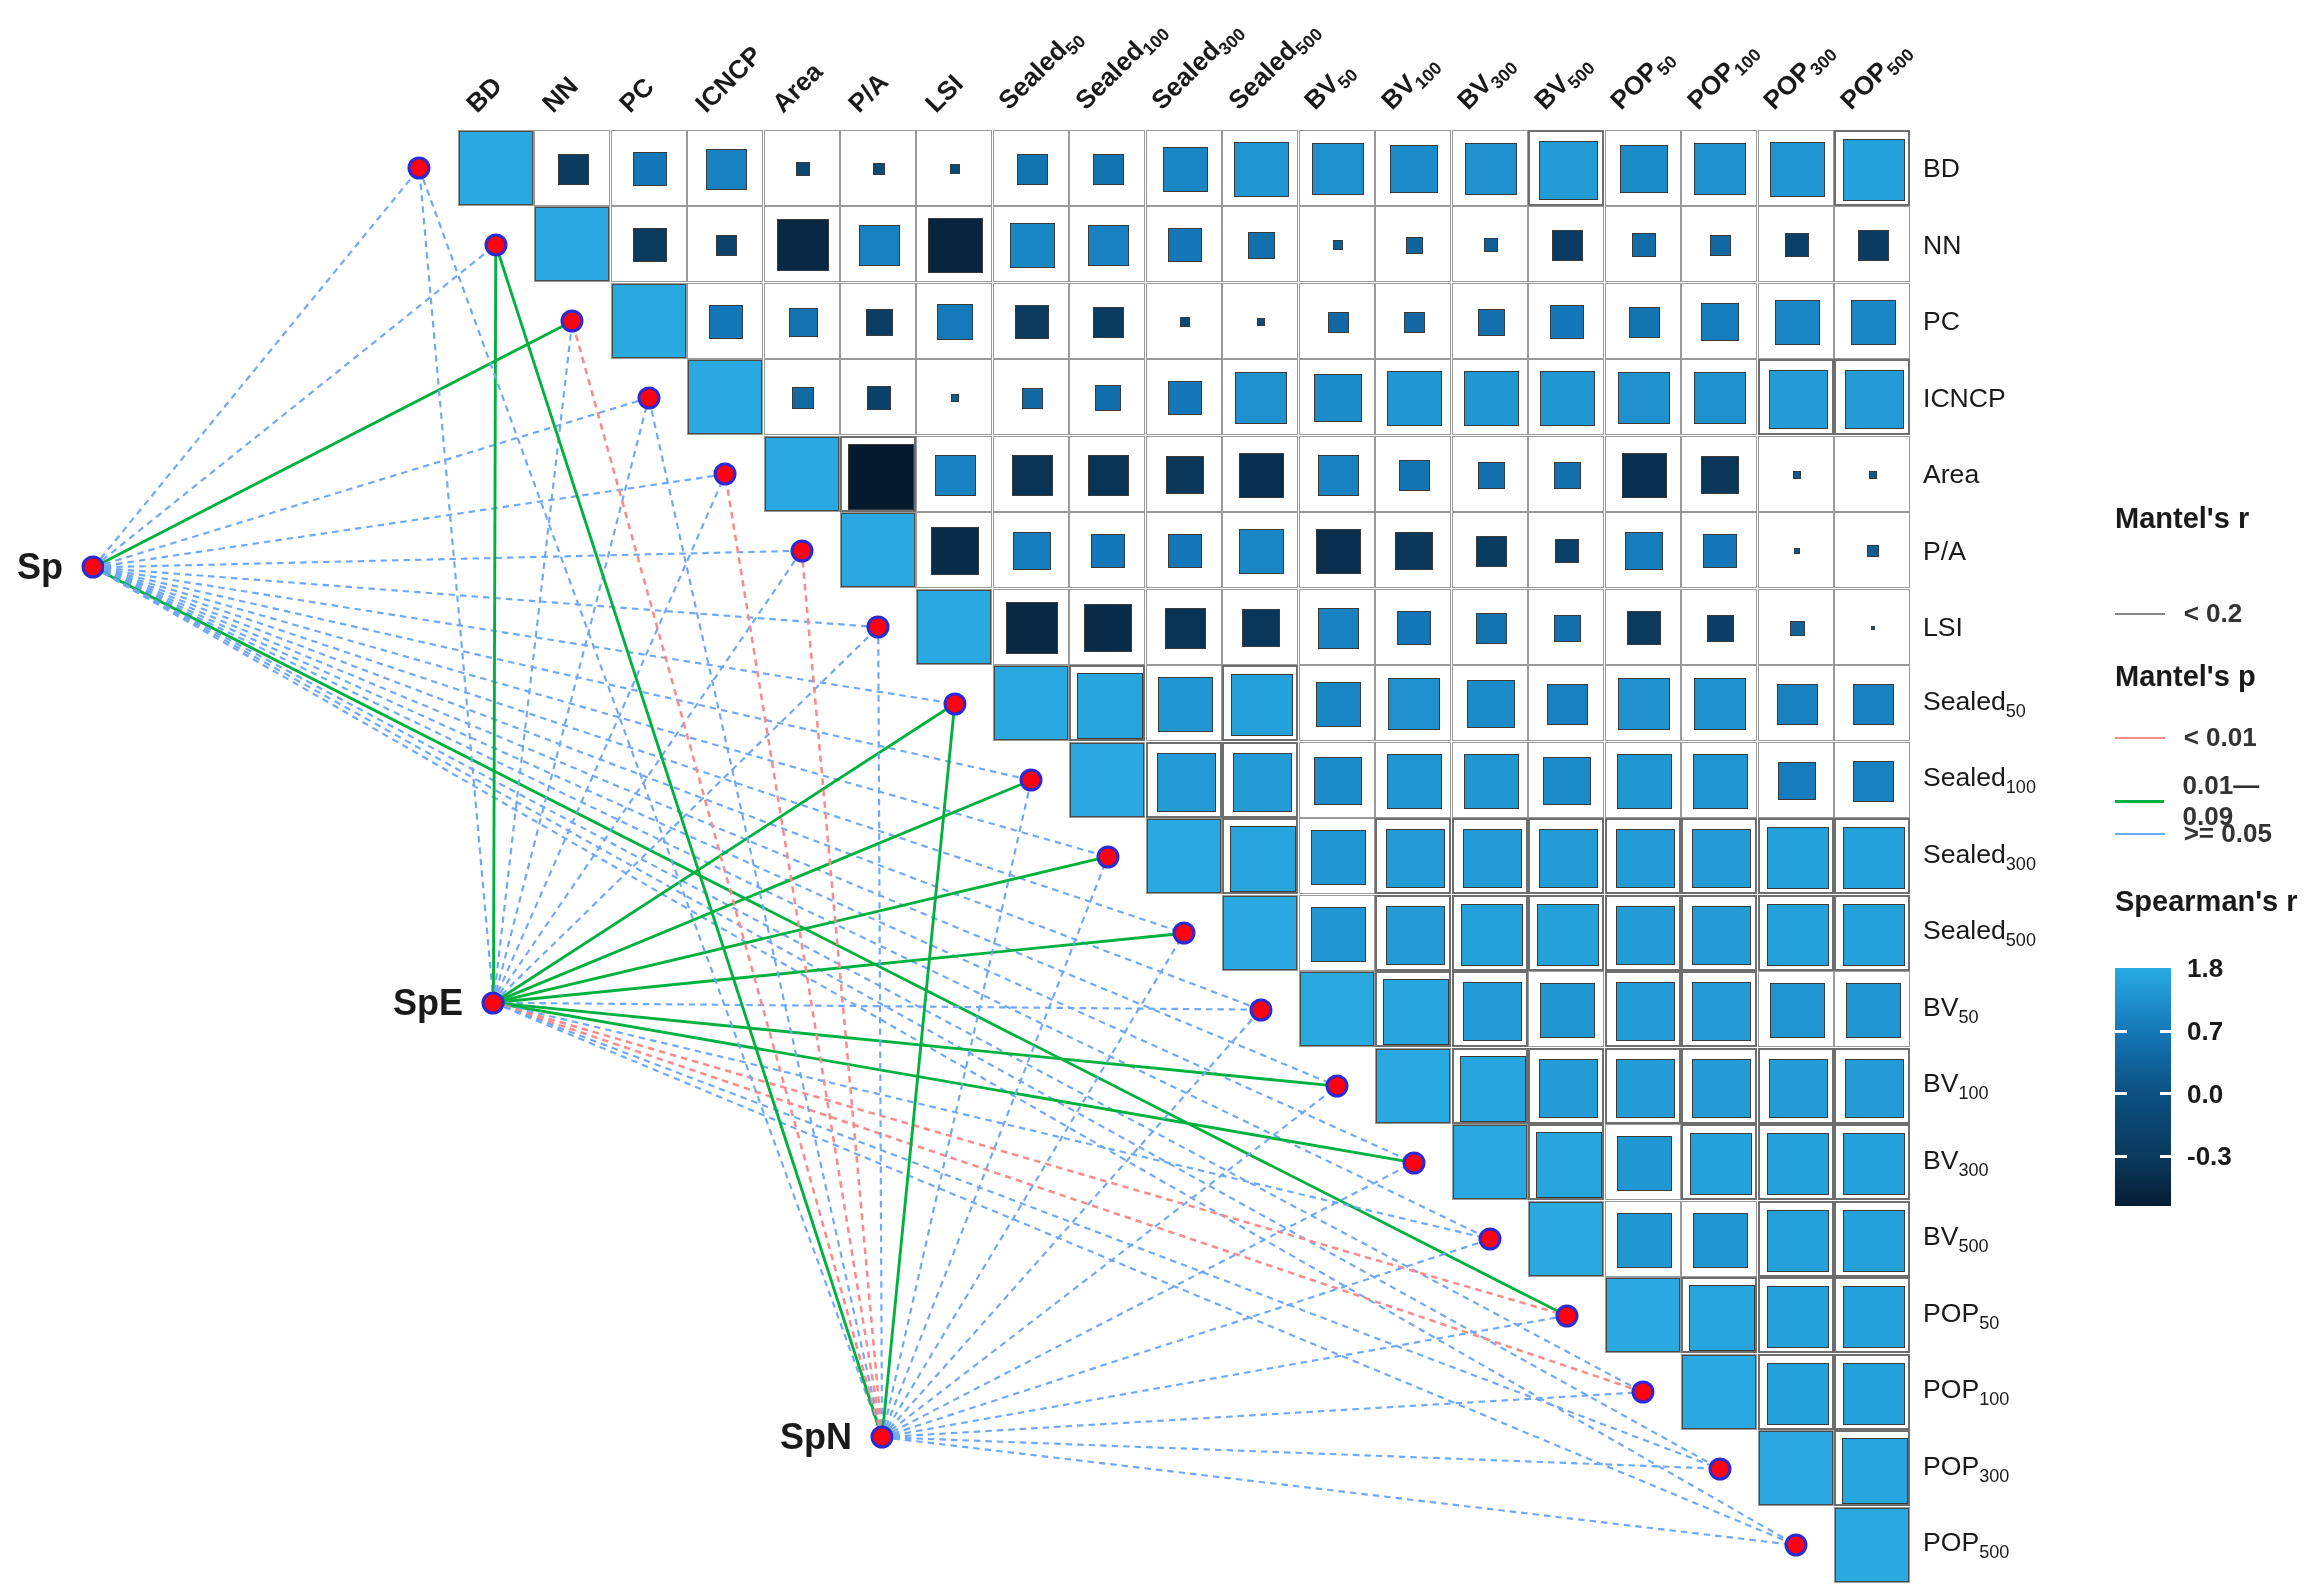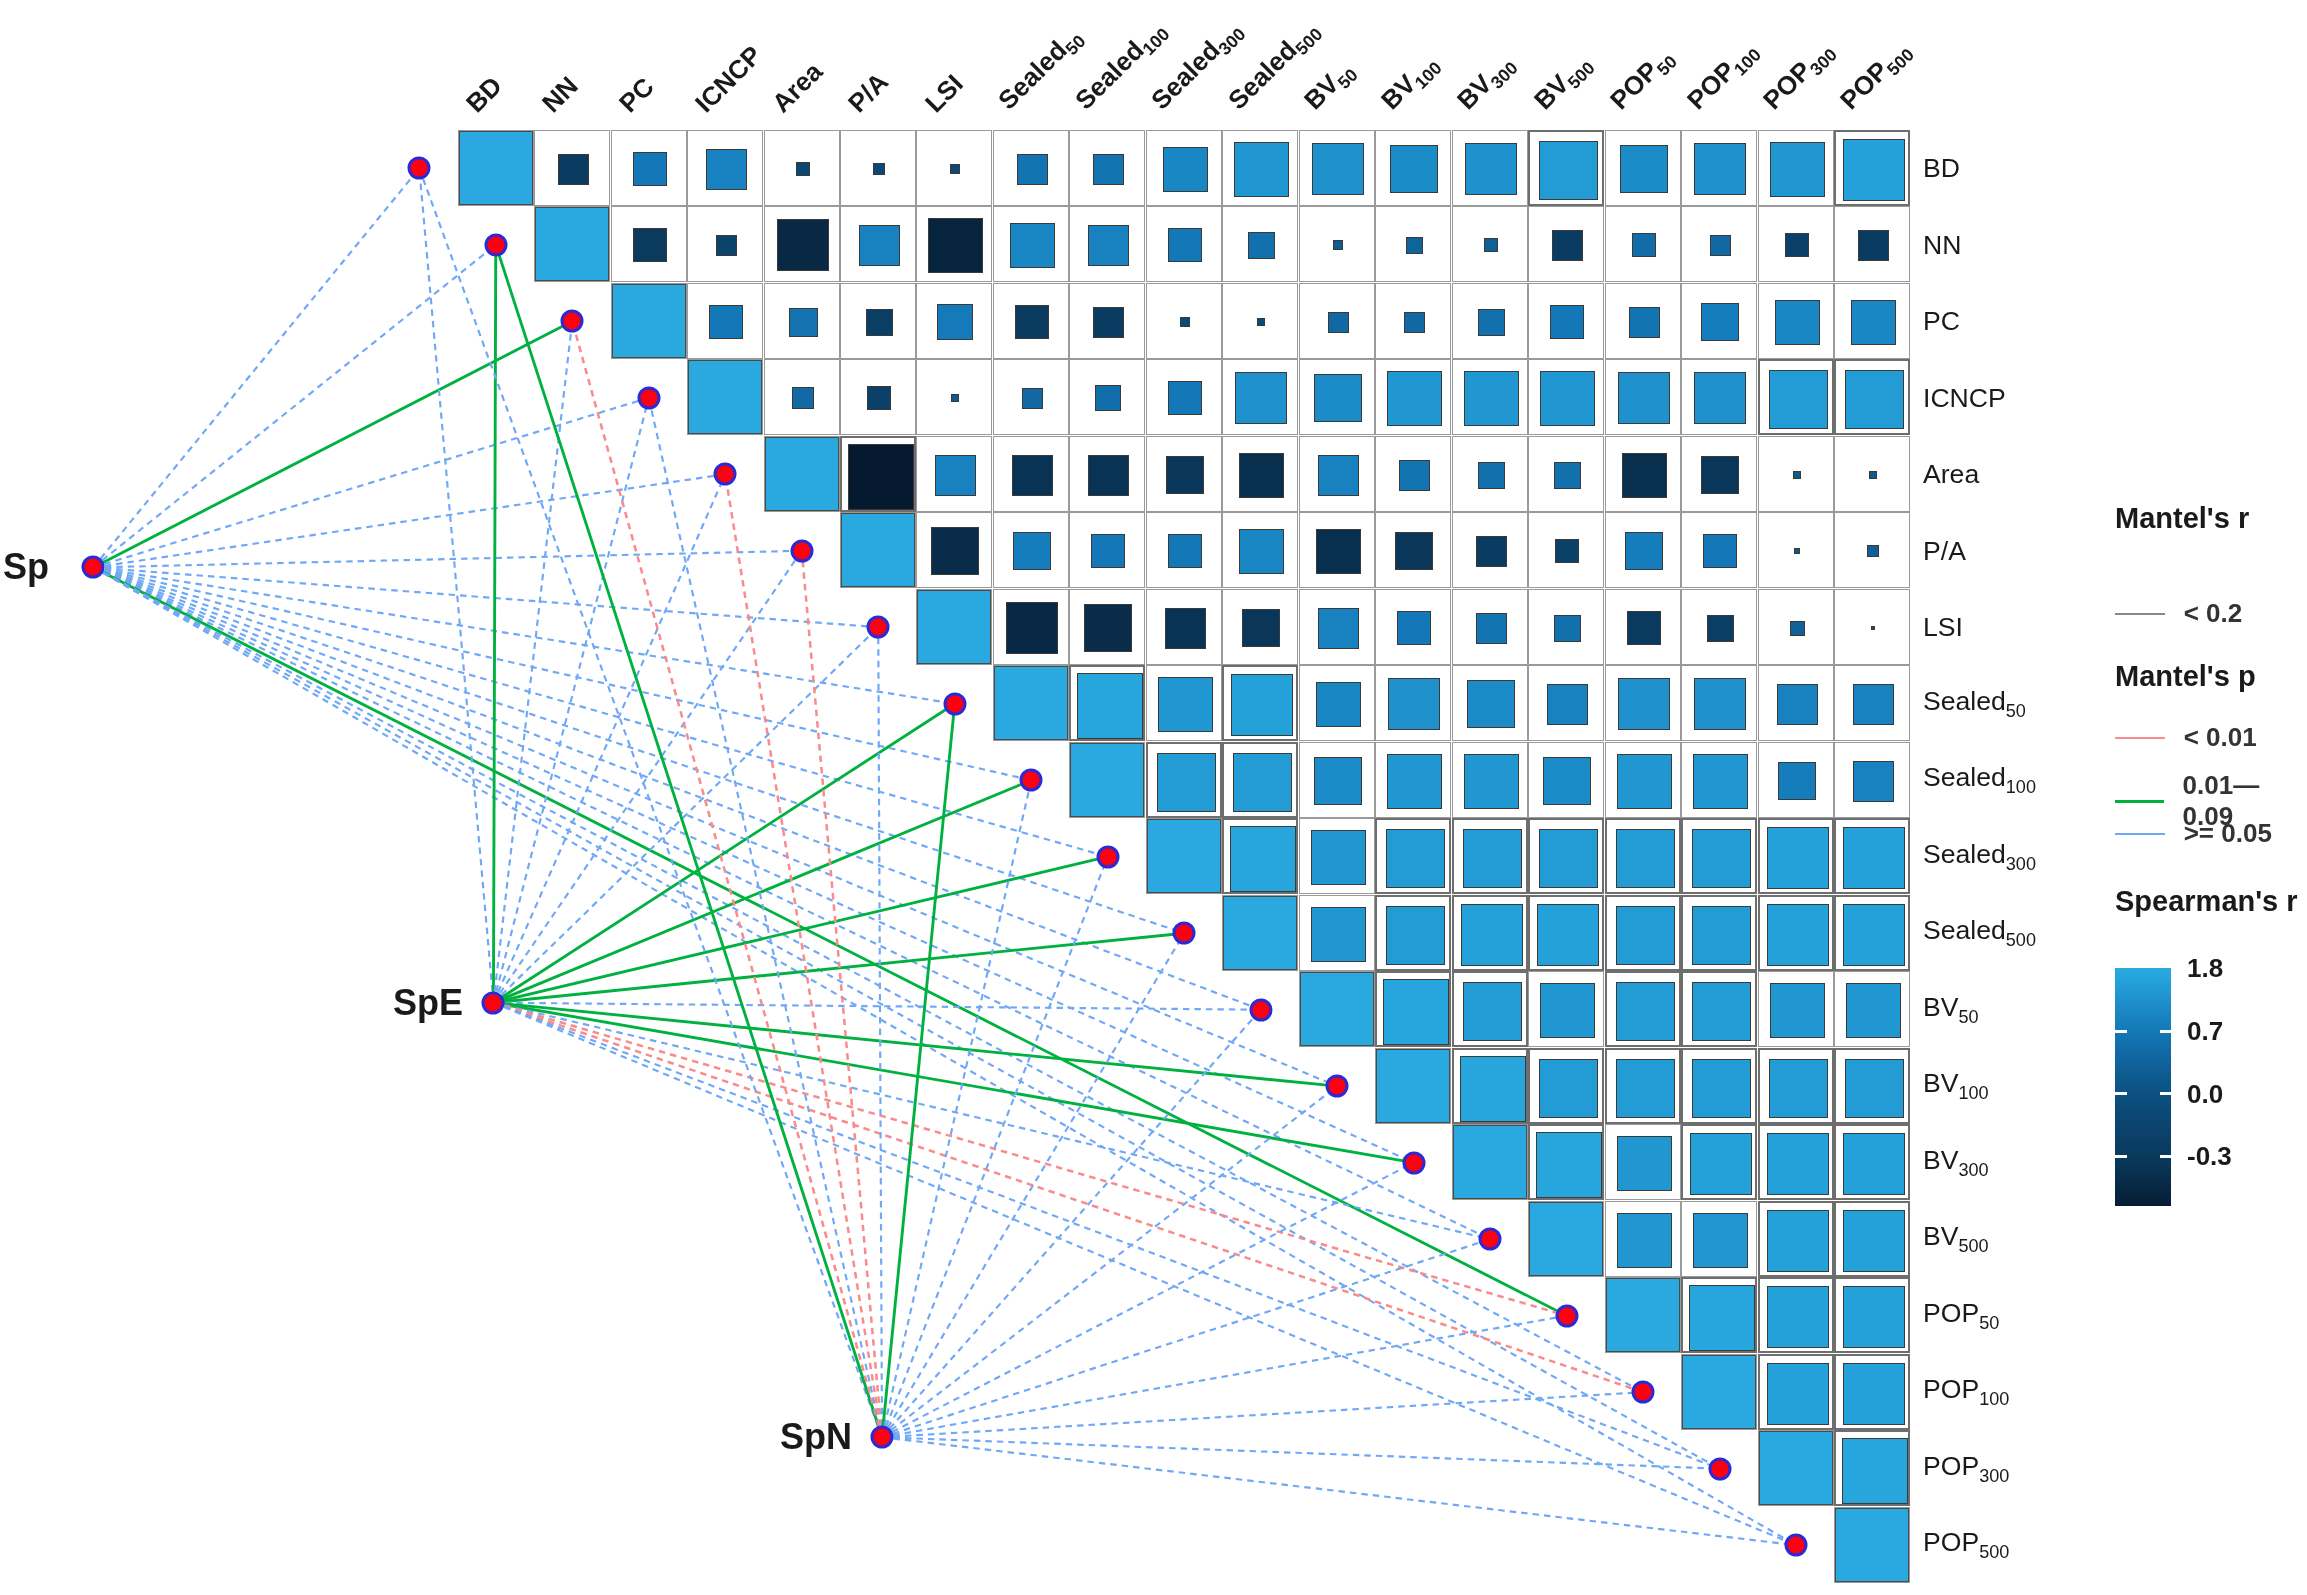--- a/index.html
+++ b/index.html
@@ -696,21 +696,21 @@
       <div class="collabel" style="left: 1629px; top: 119px;">POP<sub>50</sub></div>
       <div class="rowlabel" style="left: 1923px; top: 1316px;">POP<sub>50</sub></div>
       <div class="collabel" style="left: 1706px; top: 119px;">POP<sub>100</sub></div>
       <div class="rowlabel" style="left: 1923px; top: 1392px;">POP<sub>100</sub></div>
       <div class="collabel" style="left: 1782px; top: 119px;">POP<sub>300</sub></div>
       <div class="rowlabel" style="left: 1923px; top: 1469px;">POP<sub>300</sub></div>
       <div class="collabel" style="left: 1859px; top: 119px;">POP<sub>500</sub></div>
       <div class="rowlabel" style="left: 1923px; top: 1545px;">POP<sub>500</sub></div>
     </div>
   <div id="nodes-layer">
-      <div class="srclabel" style="left: 49px; top: 567px;">Sp</div>
+      <div class="srclabel" style="left: 63px; top: 567px;">Sp</div>
       <div class="node" style="left: 93px; top: 567px;"></div>
       <div class="srclabel" style="left: 463px; top: 1003px;">SpE</div>
       <div class="node" style="left: 493px; top: 1003px;"></div>
       <div class="srclabel" style="left: 852px; top: 1437px;">SpN</div>
       <div class="node" style="left: 882px; top: 1437px;"></div>
       <div class="node" style="left: 419px; top: 168px;"></div>
       <div class="node" style="left: 496px; top: 245px;"></div>
       <div class="node" style="left: 572px; top: 321px;"></div>
       <div class="node" style="left: 649px; top: 398px;"></div>
       <div class="node" style="left: 725px; top: 474px;"></div>

